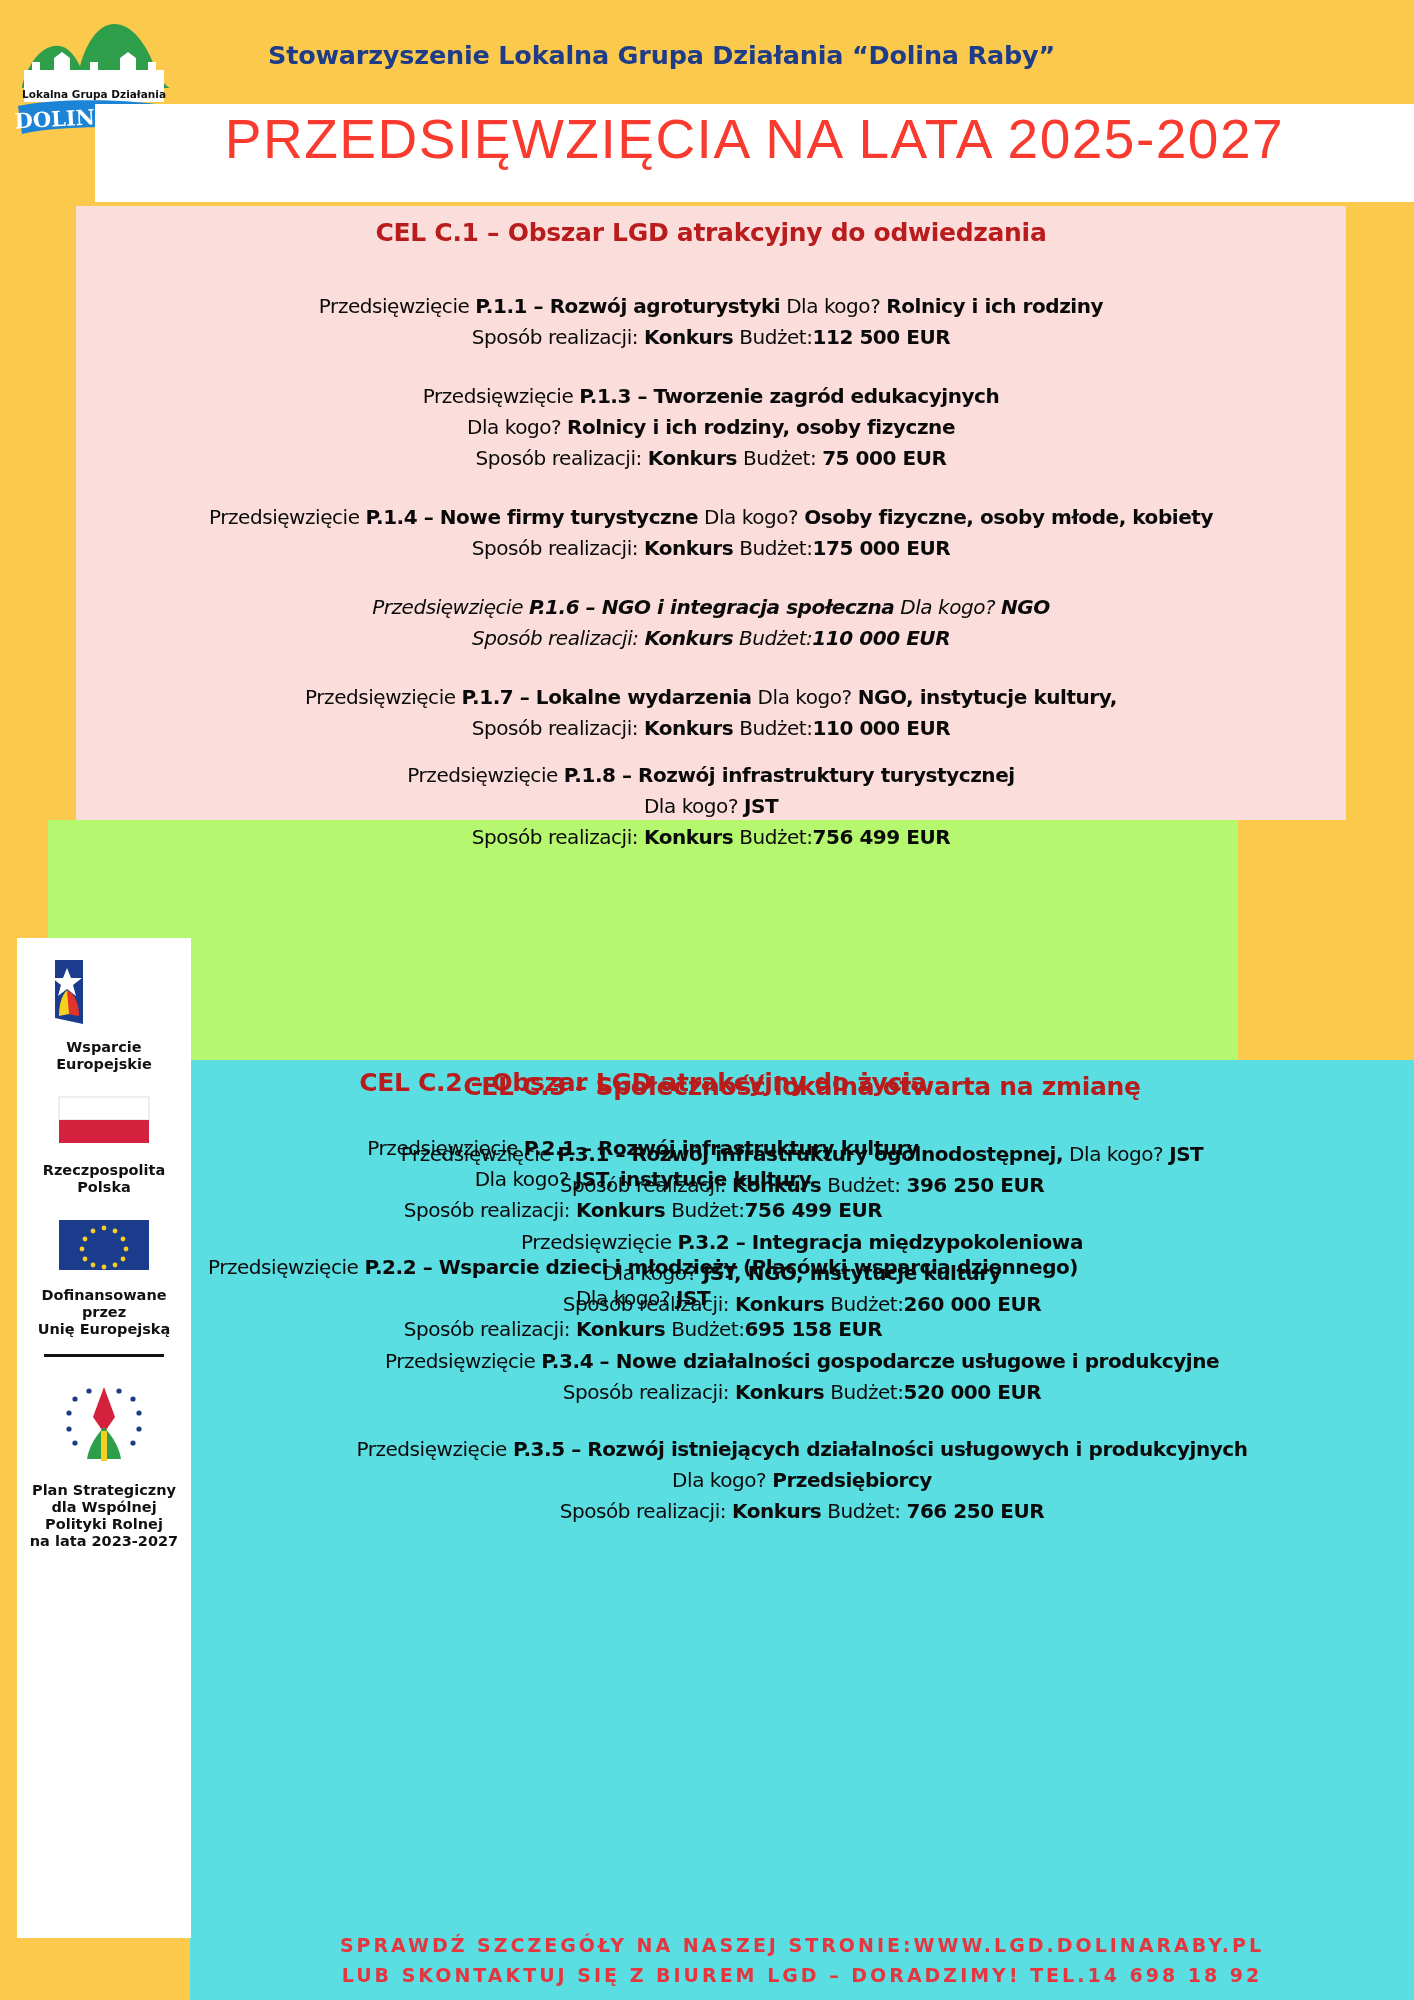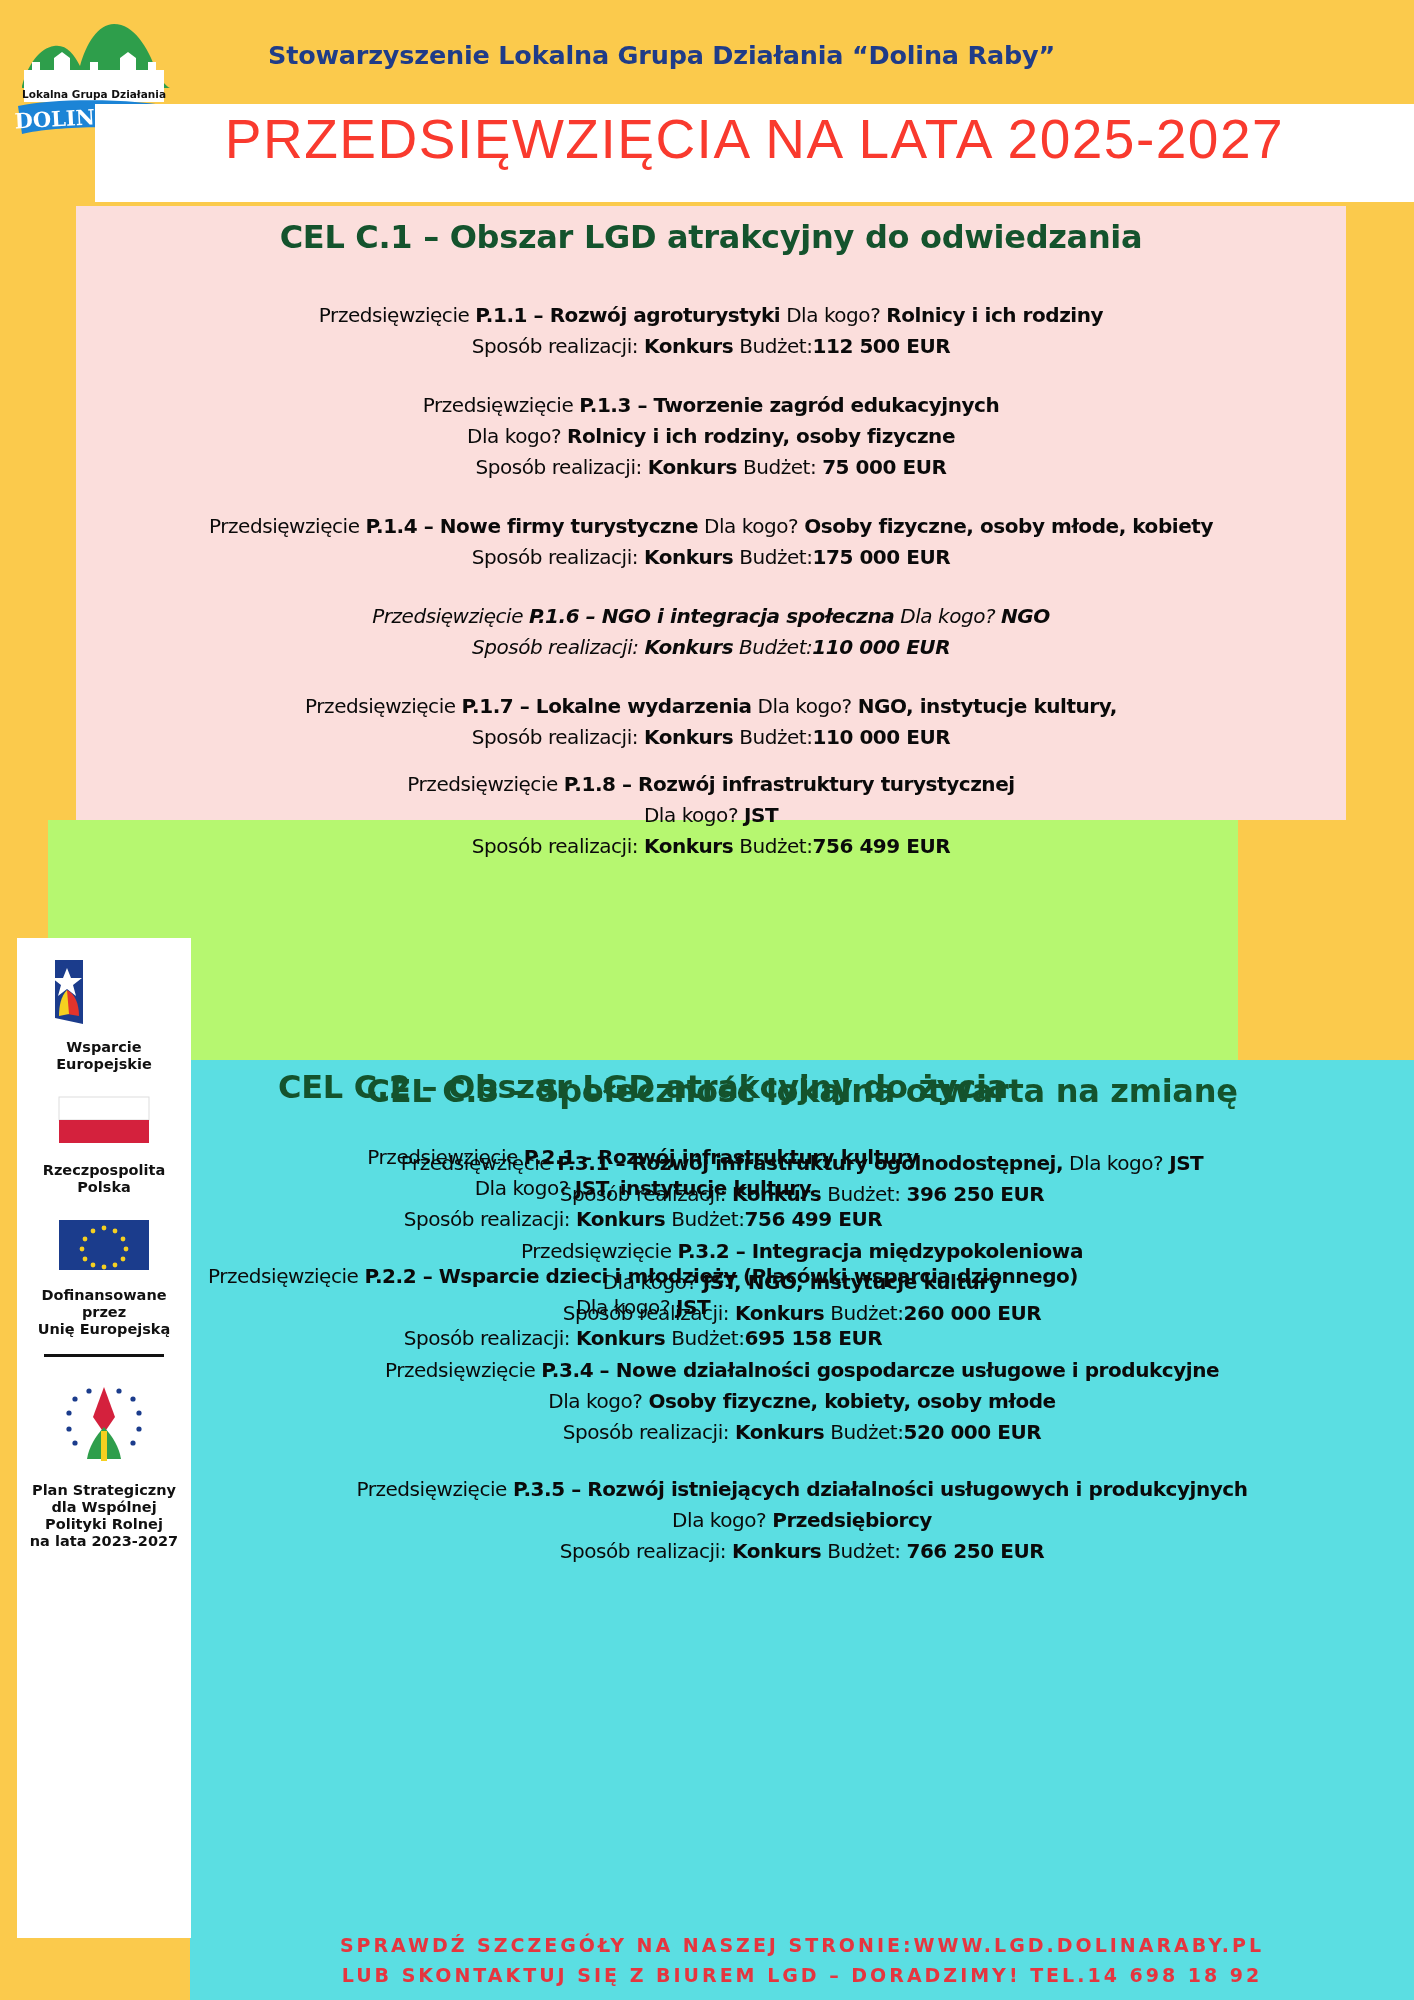--- a/index.html
+++ b/index.html
@@ -115,22 +115,22 @@
     left: 190px;
     width: 1224px;
     height: 1000px;
     background: #5BDEE2;
   }
 
   .sec-head {
     text-align: center;
     font-family: "DejaVu Sans", sans-serif;
     font-weight: bold;
-    font-size: 32px;
-    color: #14532d;
+    font-size: 25px;
+    color: #b91c1c;
     white-space: nowrap;
     letter-spacing: -0.3px;
   }
 
   .entry {
     text-align: center;
     font-family: "DejaVu Sans", sans-serif;
     font-size: 20px;
     color: #0A0A0A;
     line-height: 31px;
@@ -263,21 +263,20 @@
         <span class="l"><span>Przedsięwzięcie </span><b>P.3.1 – Rozwój infrastruktury ogólnodostępnej,</b><span> Dla kogo? </span><b>JST</b></span>
         <span class="l"><span>Sposób realizacji: </span><b>Konkurs</b><span> Budżet: </span><b>396 250 EUR</b></span>
       </div>
       <div class="entry" style="margin-top: 26px;">
         <span class="l"><span>Przedsięwzięcie </span><b>P.3.2 – Integracja międzypokoleniowa</b></span>
         <span class="l"><span>Dla kogo? </span><b>JST, NGO, instytucje kultury</b></span>
         <span class="l"><span>Sposób realizacji: </span><b>Konkurs</b><span> Budżet:</span><b>260 000 EUR</b></span>
       </div>
       <div class="entry" style="margin-top: 26px;">
         <span class="l"><span>Przedsięwzięcie </span><b>P.3.4 – Nowe działalności gospodarcze usługowe i produkcyjne</b></span>
-        <span class="l"><span>Dla kogo? </span><b>Osoby fizyczne, kobiety, osoby młode</b></span>
         <span class="l"><span>Sposób realizacji: </span><b>Konkurs</b><span> Budżet:</span><b>520 000 EUR</b></span>
       </div>
       <div class="entry" style="margin-top: 26px;">
         <span class="l"><span>Przedsięwzięcie </span><b>P.3.5 – Rozwój istniejących działalności usługowych i produkcyjnych</b></span>
         <span class="l"><span>Dla kogo? </span><b>Przedsiębiorcy</b></span>
         <span class="l"><span>Sposób realizacji: </span><b>Konkurs</b><span> Budżet: </span><b>766 250 EUR</b></span>
       </div>
     </div>
   </div>
 

